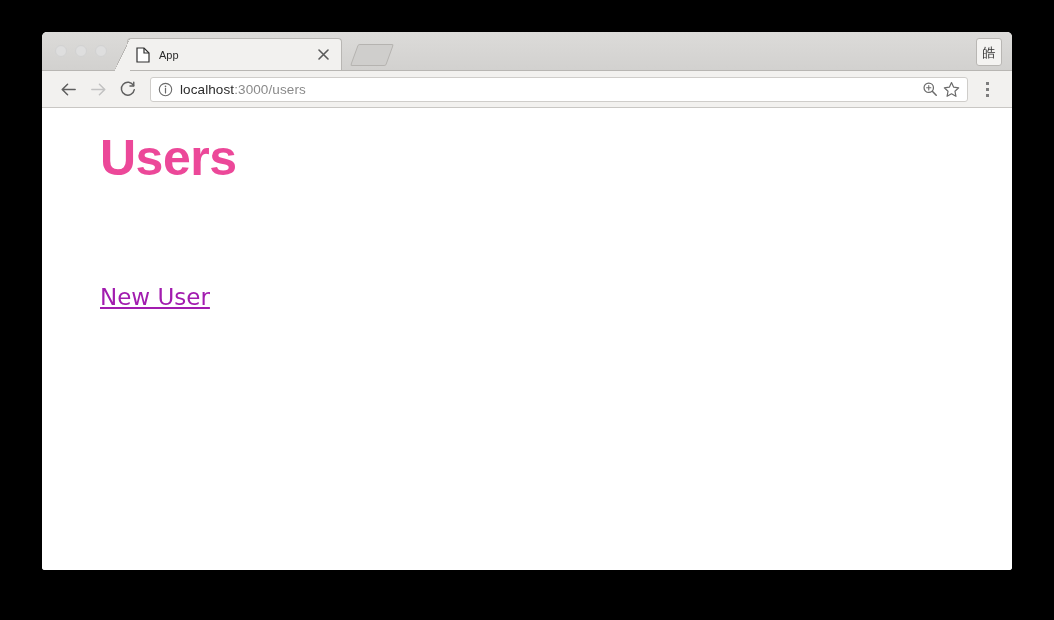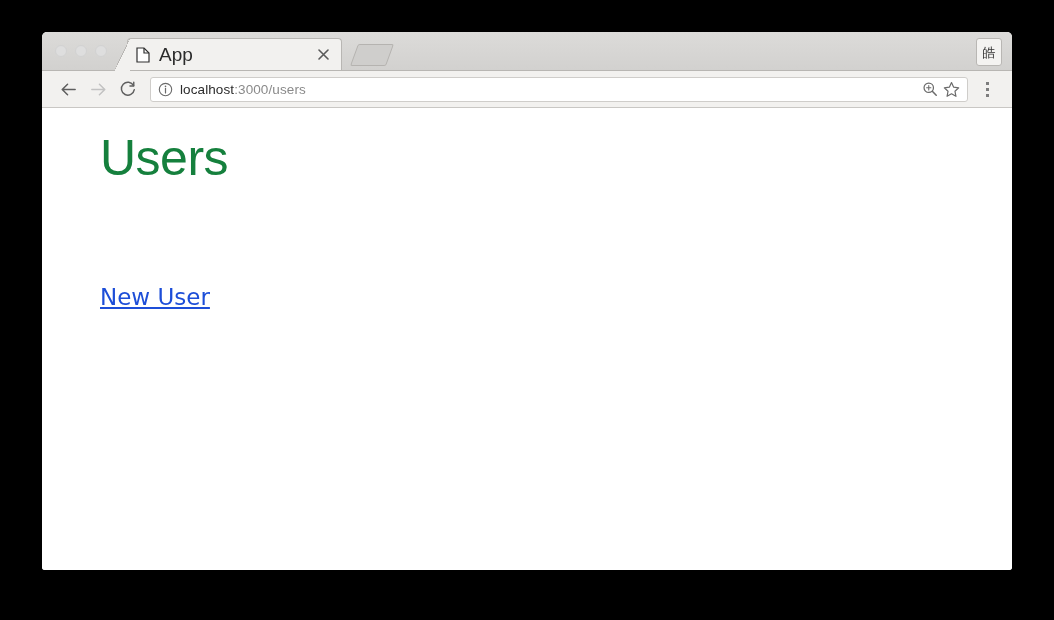--- a/index.html
+++ b/index.html
@@ -79,21 +79,21 @@
       linear-gradient(to bottom right, transparent 49.5%, #b8b6b3 49.5%, #b8b6b3 52%, #f2f1ef 52%);
   }
   .tab-favicon {
     width: 14px;
     height: 16px;
     position: relative;
     flex: 0 0 auto;
     margin-right: 9px;
   }
   .tab-title {
-    font-size: 19px;
+    font-size: 11px;
     color: #2b2b2b;
     white-space: nowrap;
     overflow: hidden;
     flex: 1 1 auto;
   }
   .tab-close {
     width: 16px;
     height: 16px;
     flex: 0 0 auto;
     display: flex;
@@ -224,22 +224,22 @@
     height: 462px;
     background: #ffffff;
     overflow: hidden;
   }
   #page-title {
     position: absolute;
     left: 58px;
     top: 25px;
     margin: 0;
     font-size: 50px;
-    font-weight: normal;
-    color: #15803d;
+    font-weight: bold;
+    color: #ec4899;
     letter-spacing: -0.5px;
     line-height: 1;
   }
   #users-table {
     position: absolute;
     left: 62px;
     top: 100px;
     border-collapse: collapse;
   }
   #users-table th {
@@ -249,21 +249,21 @@
     text-align: left;
     padding: 0 5px 0 0;
     white-space: nowrap;
   }
   #users-table th + th { padding-left: 5px; }
   #new-user-link {
     position: absolute;
     left: 58px;
     top: 176px;
     font-size: 23px;
-    color: #1d4ed8;
+    color: #a21caf;
     text-decoration: underline;
     cursor: pointer;
     font-family: "DejaVu Sans", sans-serif;
   }
 </style>
 </head>
 <body>
 
 <div id="browser-window">
 

